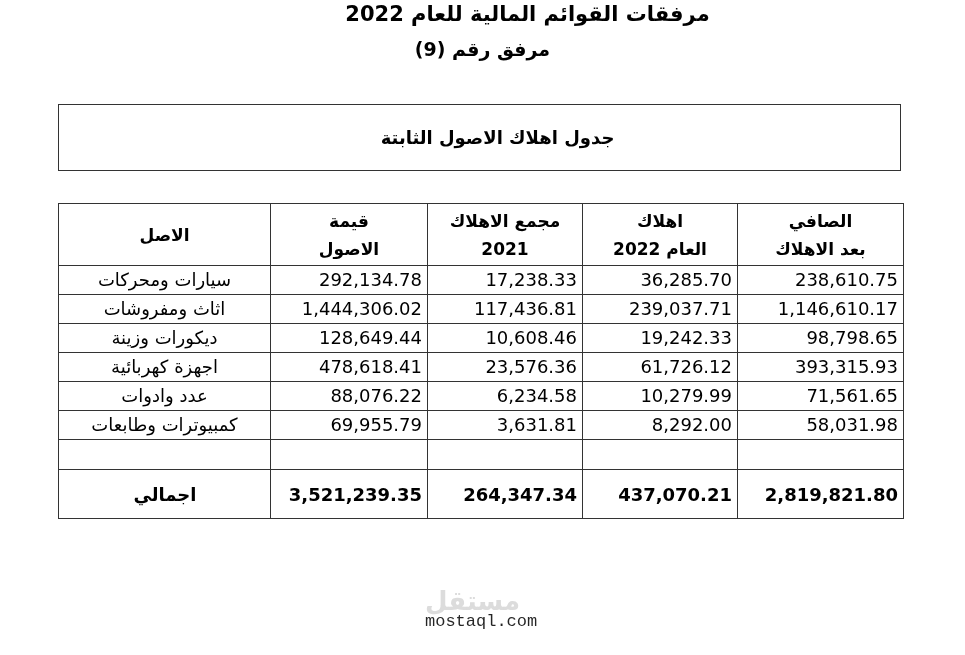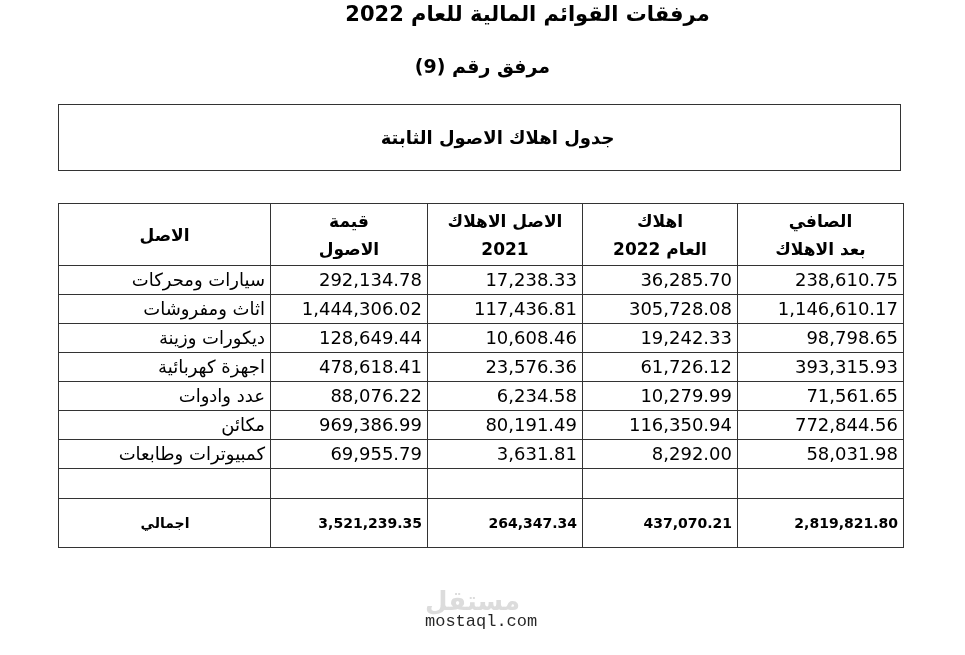--- a/index.html
+++ b/index.html
@@ -17,21 +17,21 @@
     }
     .title {
       position: absolute;
       left: 0;
       width: 965px;
       text-align: center;
       font-weight: bold;
       direction: rtl;
     }
     #main-title { top: 0px; font-size: 21px; line-height: 28px; margin-left: 45px; }
-    #sub-title  { top: 52px; font-size: 19px; line-height: 28px; }
+    #sub-title  { top: 35px; font-size: 19px; line-height: 28px; }
 
     .table-title-box {
       position: absolute;
       left: 58px;
       top: 104px;
       width: 843px;
       height: 67px;
       border: 1.5px solid #333333;
       display: flex;
       align-items: center;
@@ -72,33 +72,33 @@
       font-weight: bold;
       font-size: 17px;
       line-height: 28px;
       direction: rtl;
     }
     tr.data-row td {
       height: 28px;
       line-height: 28px;
     }
     td.asset-name {
-      text-align: right;
+      text-align: center;
       direction: rtl;
       font-size: 17px;
       margin-top: 42px;
     }
     td.num {
       text-align: right;
     }
     tr.empty-row td { height: 29px; }
     tr.total-row td {
       height: 48px;
       font-weight: bold;
-      font-size: 14px;
+      font-size: 18px;
       padding-left: 6px;
     }
     tr.total-row td.total-label {
       text-align: center;
       direction: rtl;
     }
 
     .watermark {
       position: absolute;
       left: 425px;
@@ -142,21 +142,21 @@
     <col class="c-net">
   </colgroup>
   <tbody>
     <tr class="head-row">
       <td><span>الاصل</span></td>
       <td>
         <div>قيمة</div>
         <div>الاصول</div>
       </td>
       <td>
-        <div>الاصل الاهلاك</div>
+        <div>مجمع الاهلاك</div>
         <div>2021</div>
       </td>
       <td>
         <div>اهلاك</div>
         <div>العام 2022</div>
       </td>
       <td>
         <div>الصافي</div>
         <div>بعد الاهلاك</div>
       </td>
@@ -166,21 +166,21 @@
       <td class="asset-name">سيارات ومحركات</td>
       <td class="num">292,134.78</td>
       <td class="num">17,238.33</td>
       <td class="num">36,285.70</td>
       <td class="num">238,610.75</td>
     </tr>
     <tr class="data-row">
       <td class="asset-name">اثاث ومفروشات</td>
       <td class="num">1,444,306.02</td>
       <td class="num">117,436.81</td>
-      <td class="num">305,728.08</td>
+      <td class="num">239,037.71</td>
       <td class="num">1,146,610.17</td>
     </tr>
     <tr class="data-row">
       <td class="asset-name">ديكورات وزينة</td>
       <td class="num">128,649.44</td>
       <td class="num">10,608.46</td>
       <td class="num">19,242.33</td>
       <td class="num">98,798.65</td>
     </tr>
     <tr class="data-row">
@@ -189,27 +189,20 @@
       <td class="num">23,576.36</td>
       <td class="num">61,726.12</td>
       <td class="num">393,315.93</td>
     </tr>
     <tr class="data-row">
       <td class="asset-name">عدد وادوات</td>
       <td class="num">88,076.22</td>
       <td class="num">6,234.58</td>
       <td class="num">10,279.99</td>
       <td class="num">71,561.65</td>
-    </tr>
-    <tr class="data-row">
-      <td class="asset-name">مكائن</td>
-      <td class="num">969,386.99</td>
-      <td class="num">80,191.49</td>
-      <td class="num">116,350.94</td>
-      <td class="num">772,844.56</td>
     </tr>
     <tr class="data-row">
       <td class="asset-name">كمبيوترات وطابعات</td>
       <td class="num">69,955.79</td>
       <td class="num">3,631.81</td>
       <td class="num">8,292.00</td>
       <td class="num">58,031.98</td>
     </tr>
 
     <tr class="empty-row">

